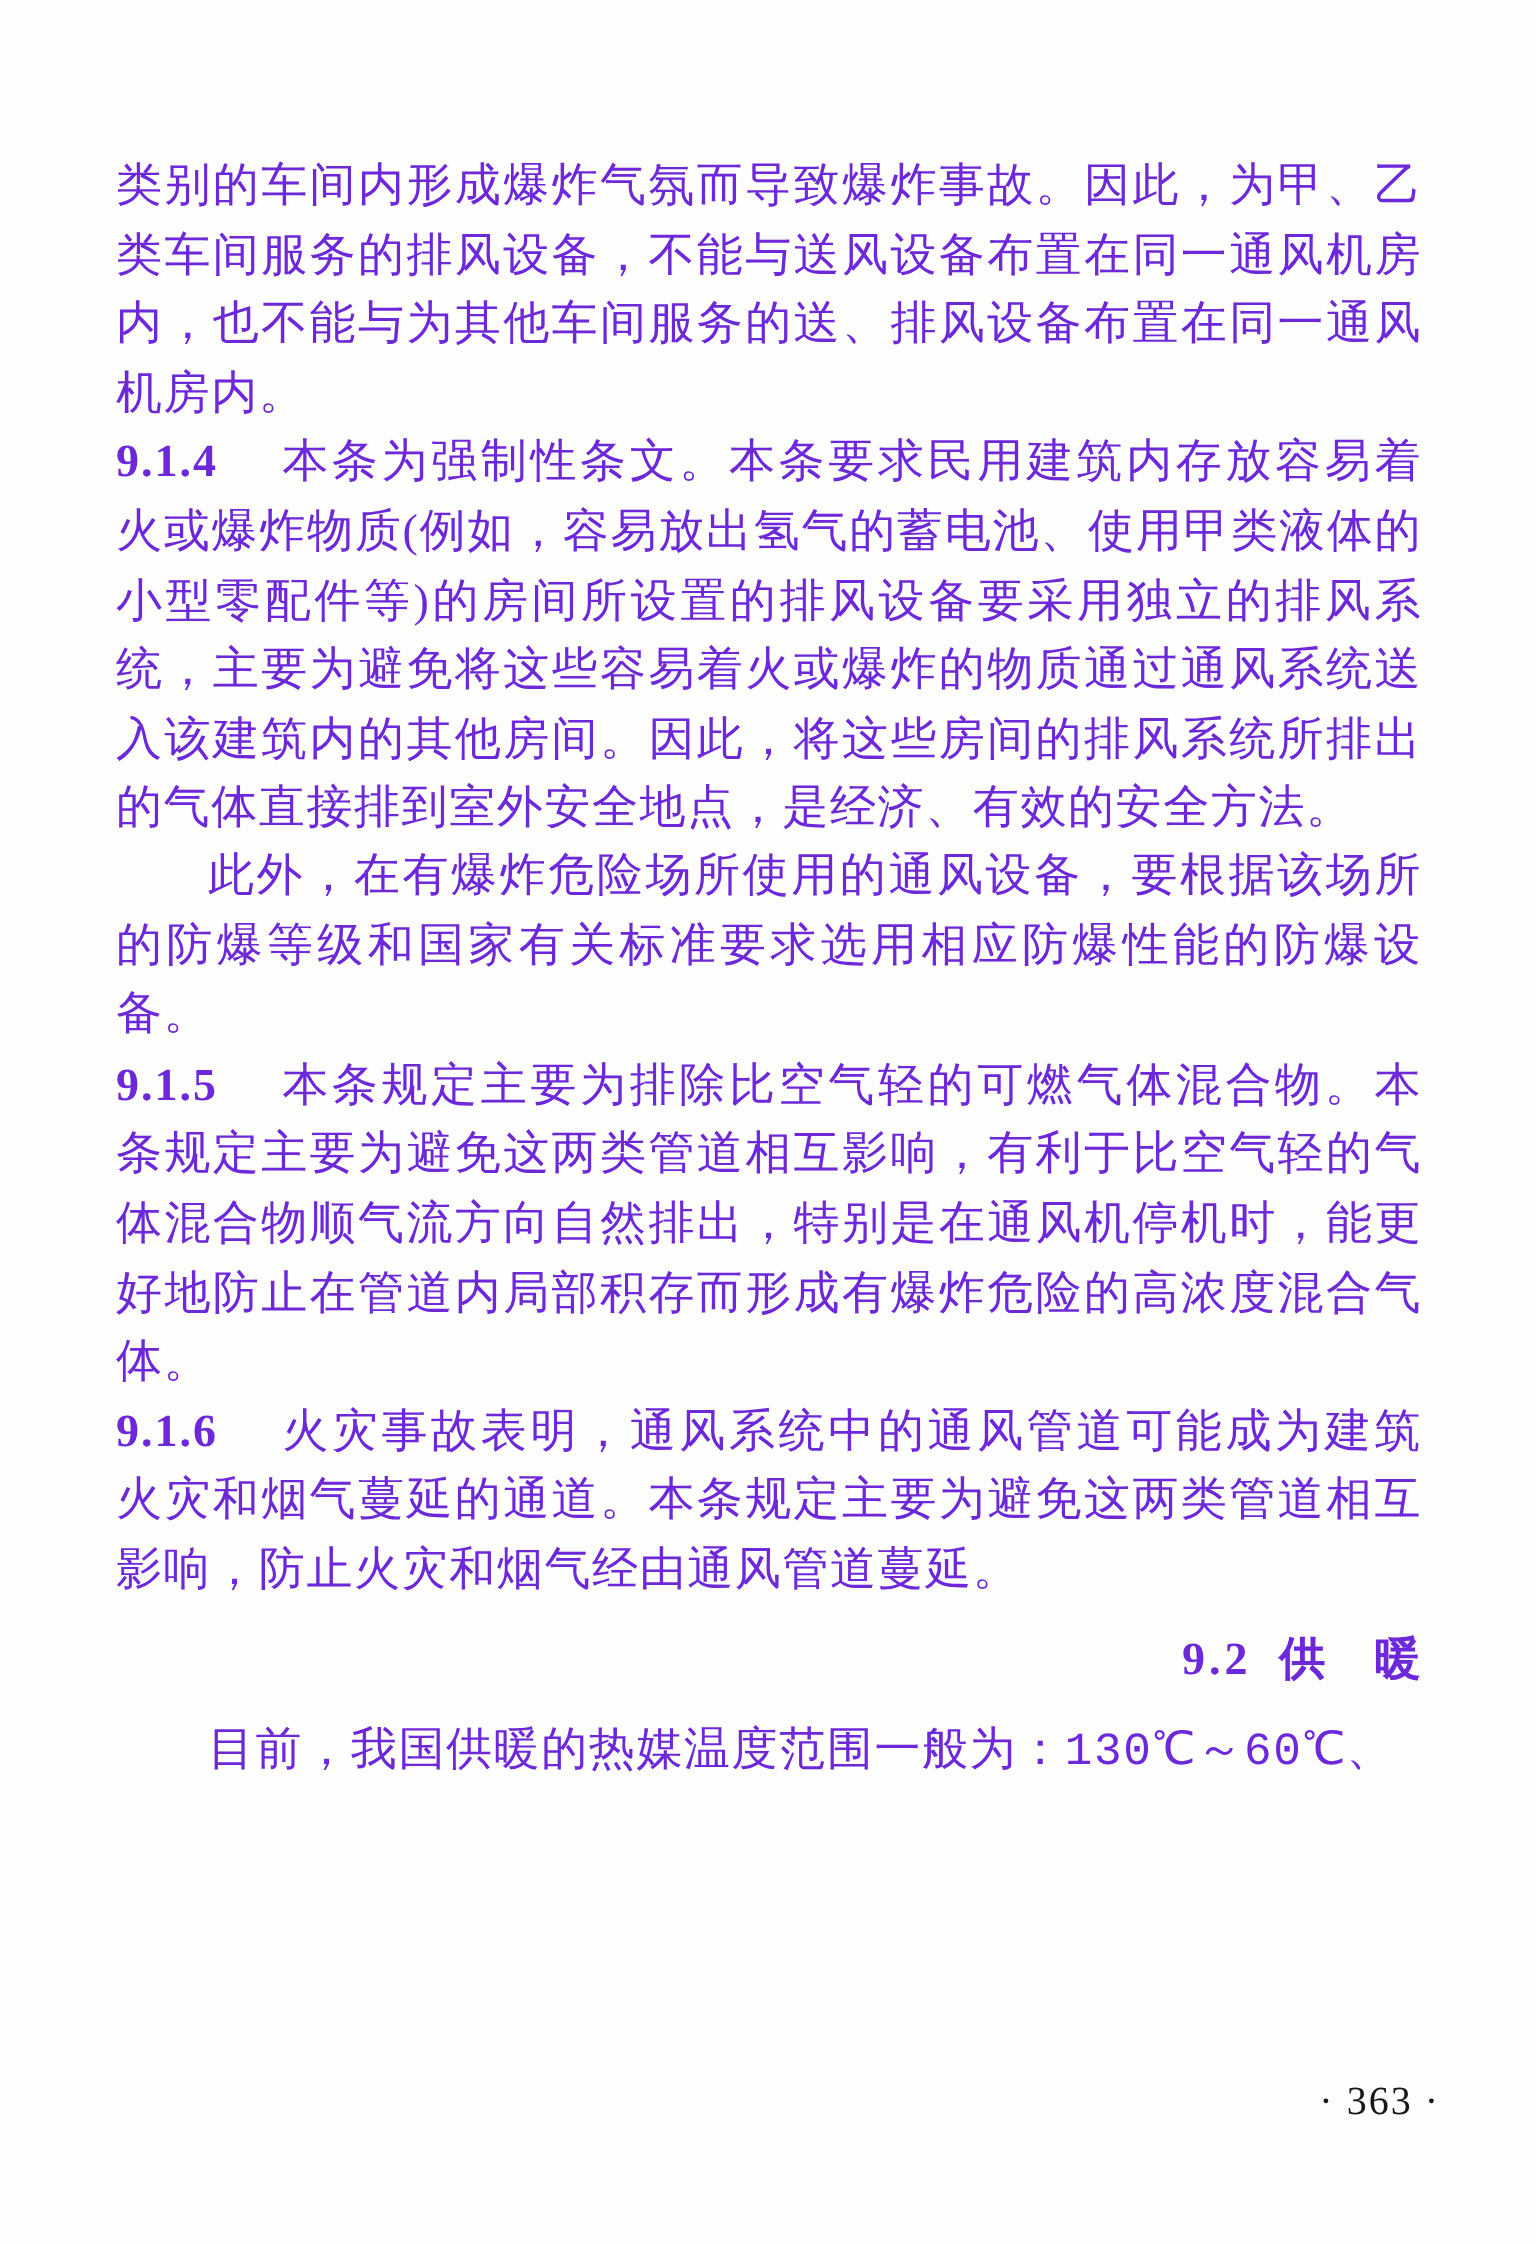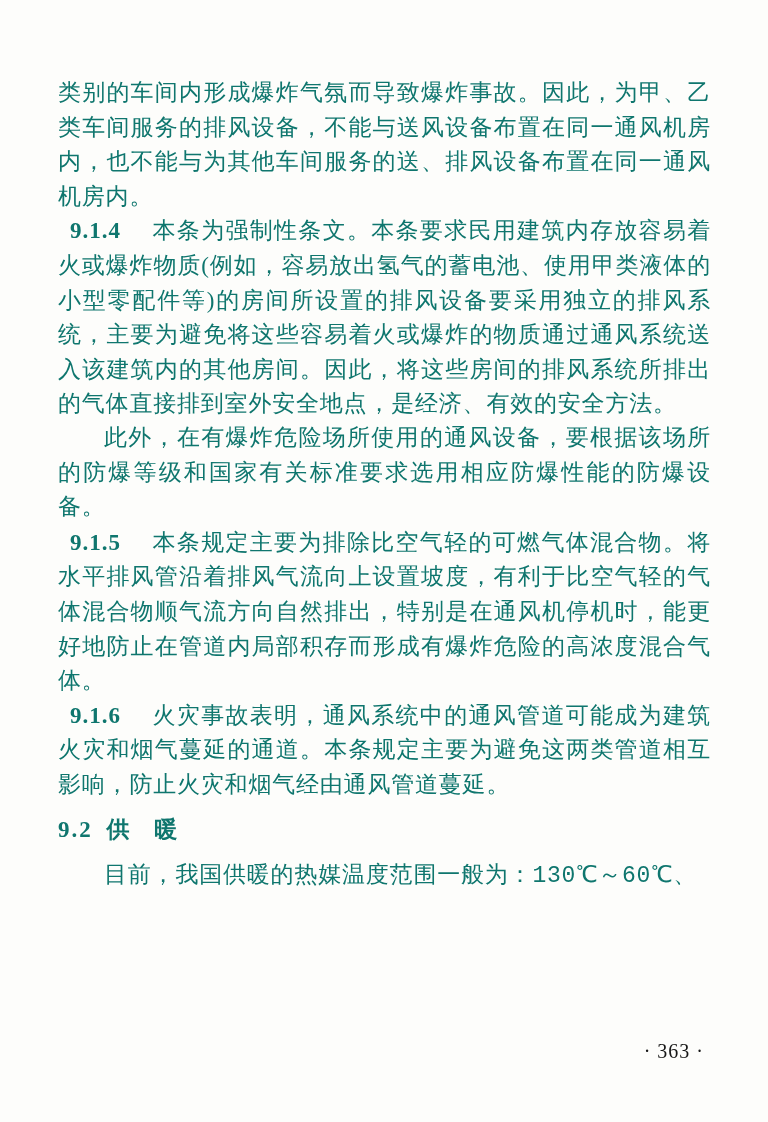--- a/index.html
+++ b/index.html
@@ -12,65 +12,64 @@
     overflow: hidden;
     font-family: "Liberation Serif", "DejaVu Serif", serif;
   }
   .page {
     position: absolute;
     inset: 0;
     padding: 76px 57px 0 58px;
     font-size: 23px;
     line-height: 34.6px;
     letter-spacing: 0.8px;
-    color: #0f766e;
+    color: #6d28d9;
   }
   p.para {
     margin: 0;
     text-align: justify;
     text-justify: inter-ideograph;
   }
   .num {
     font-weight: 700;
     letter-spacing: 1px;
     margin-right: 1.35em;
     font-family: "Liberation Serif", "DejaVu Serif", serif;
-    margin-left: 12px;
   }
   .indented { text-indent: 2em; font-family: Liberation Mono, monospace; }
   h2.heading {
     margin: 11px 0 11px 0;
-    text-align: left;
+    text-align: right;
     font-size: 23px;
     font-weight: 700;
     line-height: 34.6px;
     white-space: pre-wrap;
   }
   h2.heading .hnum { margin-right: 0.6em; letter-spacing: 2px; }
   .page-number {
     position: absolute;
     top: 1040px;
-    right: 64px;
+    right: 48px;
     font-size: 20px;
     letter-spacing: 1px;
     color: #171717;
   }
 </style>
 </head>
 <body>
 
 <div class="page">
 
   <p class="para"><span>类别的车间内形成爆炸气氛而导致爆炸事故。因此，为甲、乙类车间服务的排风设备，不能与送风设备布置在同一通风机房内，也不能与为其他车间服务的送、排风设备布置在同一通风机房内。</span></p>
 
   <p class="para"><span class="num">9.1.4</span><span>本条为强制性条文。本条要求民用建筑内存放容易着火或爆炸物质(例如，容易放出氢气的蓄电池、使用甲类液体的小型零配件等)的房间所设置的排风设备要采用独立的排风系统，主要为避免将这些容易着火或爆炸的物质通过通风系统送入该建筑内的其他房间。因此，将这些房间的排风系统所排出的气体直接排到室外安全地点，是经济、有效的安全方法。</span></p>
 
   <p class="para indented"><span>此外，在有爆炸危险场所使用的通风设备，要根据该场所的防爆等级和国家有关标准要求选用相应防爆性能的防爆设备。</span></p>
 
-  <p class="para"><span class="num">9.1.5</span><span>本条规定主要为排除比空气轻的可燃气体混合物。将水平排风管沿着排风气流向上设置坡度，有利于比空气轻的气体混合物顺气流方向自然排出，特别是在通风机停机时，能更好地防止在管道内局部积存而形成有爆炸危险的高浓度混合气体。</span></p>
+  <p class="para"><span class="num">9.1.5</span><span>本条规定主要为排除比空气轻的可燃气体混合物。本条规定主要为避免这两类管道相互影响，有利于比空气轻的气体混合物顺气流方向自然排出，特别是在通风机停机时，能更好地防止在管道内局部积存而形成有爆炸危险的高浓度混合气体。</span></p>
 
   <p class="para"><span class="num">9.1.6</span><span>火灾事故表明，通风系统中的通风管道可能成为建筑火灾和烟气蔓延的通道。本条规定主要为避免这两类管道相互影响，防止火灾和烟气经由通风管道蔓延。</span></p>
 
   <h2 class="heading"><span class="hnum">9.2</span><span>供　暖</span></h2>
 
 
   <p class="para indented"><span>目前，我国供暖的热媒温度范围一般为：130℃～60℃、</span></p>
 
 </div>
 

